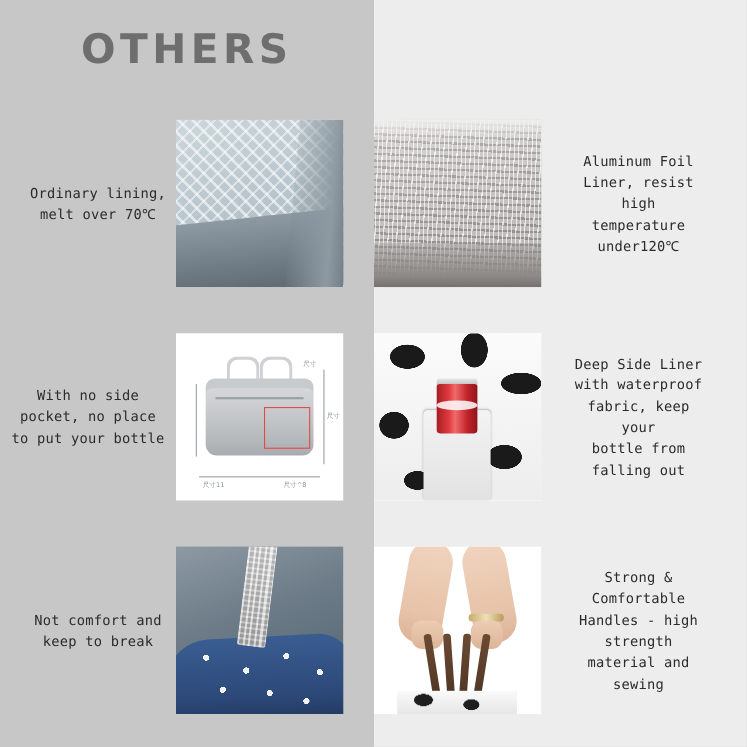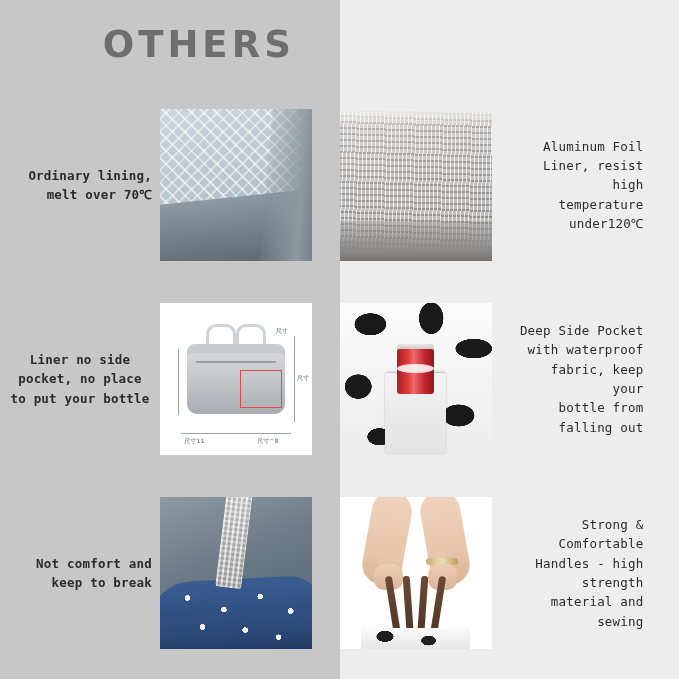--- a/index.html
+++ b/index.html
@@ -40,21 +40,20 @@
   .header {
     height: 88px;
     display: flex;
     flex-direction: row;
   }
   .header-cell {
     width: 339.5px;
     display: flex;
     align-items: center;
     justify-content: center;
-    padding-left: 29px;
   }
   .title-others {
     font-family: "DejaVu Sans", sans-serif;
     font-weight: bold;
     font-size: 37px;
     letter-spacing: 4px;
     color: #6e6e6e;
   }
   .title-ours {
     font-family: "DejaVu Sans", sans-serif;
@@ -69,33 +68,32 @@
     flex-direction: row;
   }
   .half {
     width: 339.5px;
     display: flex;
     flex-direction: row;
     align-items: center;
   }
   .half.left-side {
     justify-content: flex-start;
-    font-weight: bold;
   }
   .caption {
     width: 160px;
     box-sizing: border-box;
     padding: 0 8px;
     font-size: 12.5px;
     line-height: 1.55;
     color: #2b2b2b;
     letter-spacing: 0.2px;
   }
   .caption.align-left {
-    text-align: right;
+    text-align: center;
     padding-left: 26px;
   }
   .caption.align-center {
     text-align: center;
   }
   .photo {
     width: 152px;
     height: 152px;
     flex: none;
     position: relative;
@@ -397,21 +395,21 @@
         <div class="photo p2"></div>
         <div class="caption align-left" style="white-space: pre-line;">Aluminum Foil
 Liner, resist high
 temperature
 under120℃</div>
       </div>
     </div>
 
     <div class="row">
       <div class="half left-side">
-        <div class="caption align-center" style="white-space: pre-line;">Liner no side
+        <div class="caption align-center" style="white-space: pre-line;">With no side
 pocket, no place
 to put your bottle</div>
         <div class="photo p3">
           <div class="handle l"></div>
           <div class="handle r"></div>
           <div class="bagtop"></div>
           <div class="bagbody"></div>
           <div class="zipper"></div>
           <div class="redbox"></div>
           <div class="dim v-right"></div>
@@ -424,21 +422,21 @@
         </div>
       </div>
       <div class="half">
         <div class="photo p4">
           <div class="cow"></div>
           <div class="pocket"></div>
           <div class="cantop"></div>
           <div class="can"></div>
           <div class="canswirl"></div>
         </div>
-        <div class="caption align-left" style="white-space: pre-line;">Deep Side Pocket
+        <div class="caption align-left" style="white-space: pre-line;">Deep Side Liner
 with waterproof
 fabric, keep your
 bottle from
 falling out</div>
       </div>
     </div>
 
     <div class="row">
       <div class="half left-side">
         <div class="caption align-left" style="white-space: pre-line;">Not comfort and

